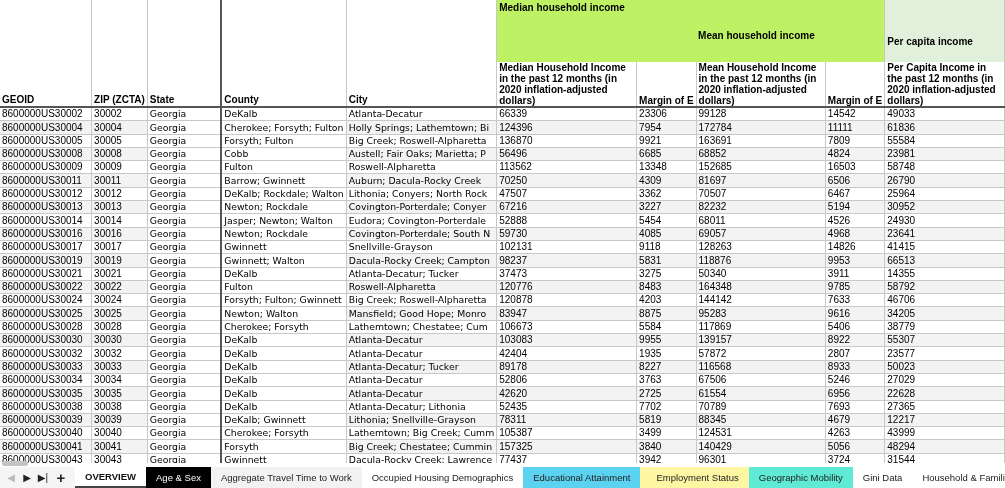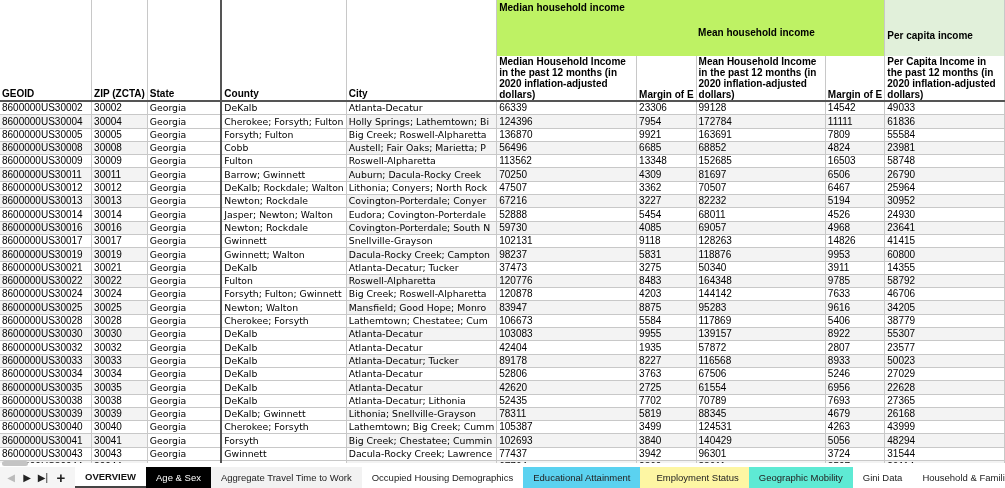--- a/index.html
+++ b/index.html
@@ -58,21 +58,21 @@
     </colgroup>
     <tbody id="tbody">
       <tr class="hdr-top">
         <td rowspan="2" class="colhead rowspan-head">GEOID</td>
         <td rowspan="2" class="colhead rowspan-head">ZIP (ZCTA)</td>
         <td rowspan="2" class="colhead rowspan-head">State</td>
         <td rowspan="2" class="colhead rowspan-head county">County</td>
         <td rowspan="2" class="colhead rowspan-head">City</td>
         <td colspan="2" class="blue" style="border-right:none"><span>Median household income</span></td>
         <td colspan="2" class="blue" style="vertical-align:middle;padding-top:10px"><span>Mean household income</span></td>
-        <td class="green" style="vertical-align:middle;padding-top:16px"><span>Per capita income</span></td>
+        <td class="green" style="vertical-align:middle;padding-top:22px"><span>Per capita income</span></td>
       </tr>
       <tr class="hdr-bot">
         <td>Median Household Income in the past 12 months (in 2020 inflation-adjusted dollars)</td>
         <td style="white-space:nowrap">Margin of E</td>
         <td>Mean Household Income in the past 12 months (in 2020 inflation-adjusted dollars)</td>
         <td style="white-space:nowrap">Margin of E</td>
         <td>Per Capita Income in the past 12 months (in 2020 inflation-adjusted dollars)</td>
       </tr>
     <tr>
           <td>8600000US30002</td>
@@ -209,21 +209,21 @@
         <tr class="alt">
           <td>8600000US30019</td>
           <td>30019</td>
           <td class="txt plain">Georgia</td>
           <td class="txt county plain">Gwinnett; Walton</td>
           <td class="txt">Dacula-Rocky Creek; Campton</td>
           <td>98237</td>
           <td>5831</td>
           <td>118876</td>
           <td>9953</td>
-          <td>60800</td>
+          <td>66513</td>
         </tr>
         <tr>
           <td>8600000US30021</td>
           <td>30021</td>
           <td class="txt plain">Georgia</td>
           <td class="txt county plain">DeKalb</td>
           <td class="txt">Atlanta-Decatur; Tucker</td>
           <td>37473</td>
           <td>3275</td>
           <td>50340</td>
@@ -353,41 +353,41 @@
         <tr class="alt">
           <td>8600000US30039</td>
           <td>30039</td>
           <td class="txt plain">Georgia</td>
           <td class="txt county plain">DeKalb; Gwinnett</td>
           <td class="txt">Lithonia; Snellville-Grayson</td>
           <td>78311</td>
           <td>5819</td>
           <td>88345</td>
           <td>4679</td>
-          <td>26168</td>
+          <td>12217</td>
         </tr>
         <tr>
           <td>8600000US30040</td>
           <td>30040</td>
           <td class="txt plain">Georgia</td>
           <td class="txt county plain">Cherokee; Forsyth</td>
           <td class="txt">Lathemtown; Big Creek; Cumm</td>
           <td>105387</td>
           <td>3499</td>
           <td>124531</td>
           <td>4263</td>
           <td>43999</td>
         </tr>
         <tr class="alt">
           <td>8600000US30041</td>
           <td>30041</td>
           <td class="txt plain">Georgia</td>
           <td class="txt county plain">Forsyth</td>
           <td class="txt">Big Creek; Chestatee; Cummin</td>
-          <td>102693</td>
+          <td>157325</td>
           <td>3840</td>
           <td>140429</td>
           <td>5056</td>
           <td>48294</td>
         </tr>
         <tr>
           <td>8600000US30043</td>
           <td>30043</td>
           <td class="txt plain">Georgia</td>
           <td class="txt county plain">Gwinnett</td>

